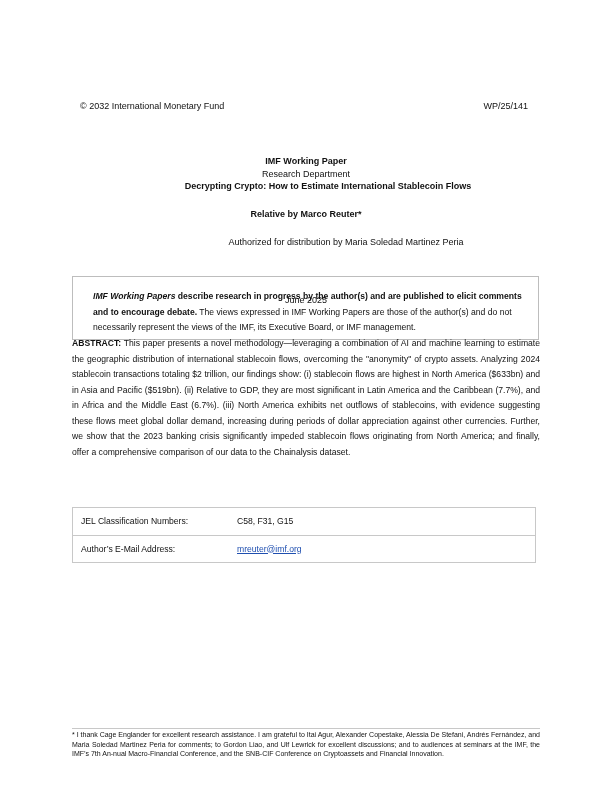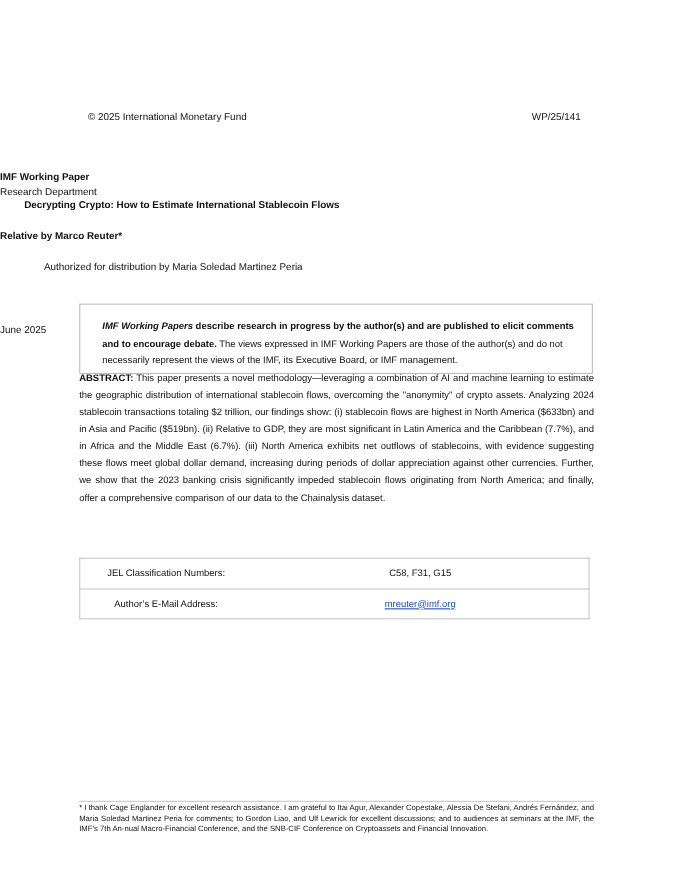--- a/index.html
+++ b/index.html
@@ -4,56 +4,56 @@
   <style>
     html, body { margin: 0; padding: 0; background: #ffffff; }
     body {
       width: 612px; height: 792px; position: relative; overflow: hidden;
       font-family: "Liberation Sans", sans-serif; color: #111111;
     }
     .abs { position: absolute; }
     .hdr { top: 101px; font-size: 9px; }
     .hdr-left { left: 80px; }
     .hdr-right { right: 84px; }
-    .center { left: 0; width: 612px; font-size: 9px; line-height: 13px; }
+    .center { left: 0; width: 612px; text-align: center; font-size: 9px; line-height: 13px; }
     .b { font-weight: bold; }
     .notice {
       left: 72px; top: 276px; width: 467px; height: 64px;
       border: 1px solid #bdbdbd; box-sizing: border-box;
       padding: 12px 8px 0 20px; font-size: 8.6px; line-height: 15.5px;
     }
     .notice em { font-style: italic; font-weight: bold; }
     .abstract {
       left: 72px; top: 336px; width: 468px;
       font-size: 8.6px; line-height: 15.5px; text-align: justify;
     }
     table.meta {
       position: absolute; left: 72px; top: 507px; width: 464px;
       border-collapse: collapse; font-size: 8.6px;
     }
     table.meta td {
       border-top: 1px solid #c8c8c8; border-bottom: 1px solid #c8c8c8;
-      padding: 0 8px; vertical-align: middle; line-height: 13px; text-align: center;
+      padding: 0 8px; vertical-align: middle; line-height: 13px;
     }
     table.meta tr td:first-child { border-left: 1px solid #c8c8c8; width: 140px; }
     table.meta tr td:last-child { border-right: 1px solid #c8c8c8; }
     .r1 td { height: 27px; }
     .r2 td { height: 52px; }
     .r3 td { height: 26px; }
     .email { color: #1f4fb0; text-decoration: underline; }
     .fn-rule { left: 72px; top: 728px; width: 468px; border-top: 1px solid #c8c8c8; }
     .footnote {
       left: 72px; top: 730px; width: 468px;
       font-size: 7px; line-height: 9.5px; text-align: justify;
     }
   </style>
 </head>
 <body>
 
-<div class="abs hdr hdr-left">© 2025 International Monetary Fund</div>
+<div class="abs hdr hdr-left">© 2032 International Monetary Fund</div>
 <div class="abs hdr hdr-right">WP/25/141</div>
 
 <div class="abs center b" style="top:155px;">IMF Working Paper</div>
 <div class="abs center" style="top:168px;">Research Department</div>
 <div class="abs center b" style="top:180px;margin-left:22px;">Decrypting Crypto: How to Estimate International Stablecoin Flows</div>
 <div class="abs center b" style="top:208px;">Relative by Marco Reuter*</div>
 <div class="abs center" style="top:236px;padding-left:40px;">Authorized for distribution by Maria Soledad Martinez Peria</div>
 <div class="abs center" style="top:249px;margin-top:45px;">June 2025</div>
 
 <div class="abs notice">

